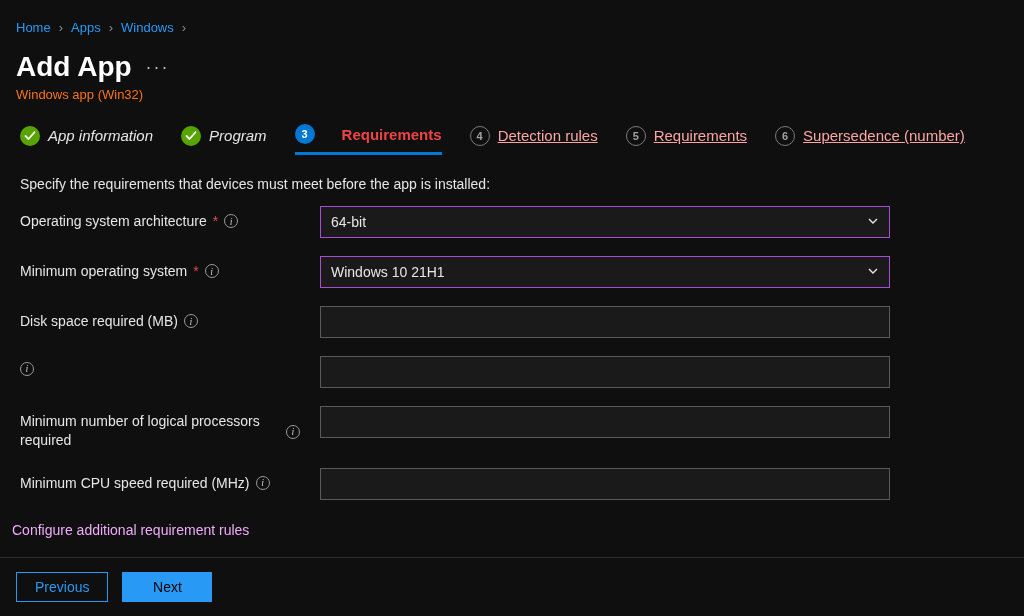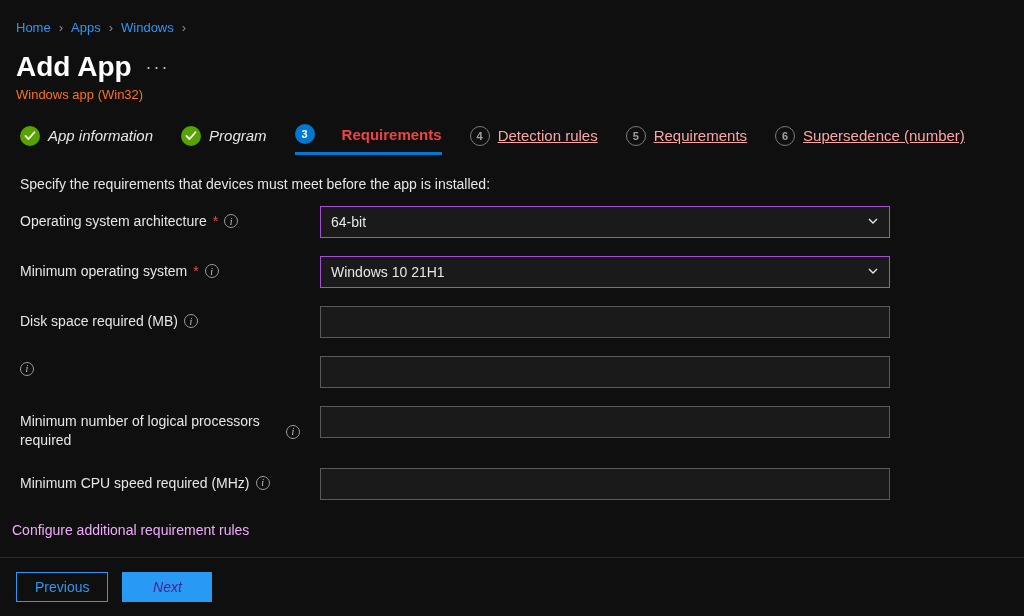--- a/index.html
+++ b/index.html
@@ -77,21 +77,21 @@
     padding: 14px 16px;
     display:flex; gap:14px;
     background:#0f0f0f;
   }
   .btn {
     min-width: 90px; height:30px; padding:0 18px;
     font-size:14px; cursor:pointer; border:none;
     display:flex; align-items:center; justify-content:center;
   }
   .btn-secondary { background:transparent; border:1px solid #2899f5; color:#2899f5; }
-  .btn-primary { background:#2899f5; color:#4c1d95; font-weight:500;font-style:italic; }
+  .btn-primary { background:#2899f5; color:#000000; font-weight:500; }
 </style>
 </head>
 <body>
 
 <div class="breadcrumb">
   <a>Home</a>
   <span class="sep">›</span>
   <a>Apps</a>
   <span class="sep">›</span>
   <a>Windows</a>

